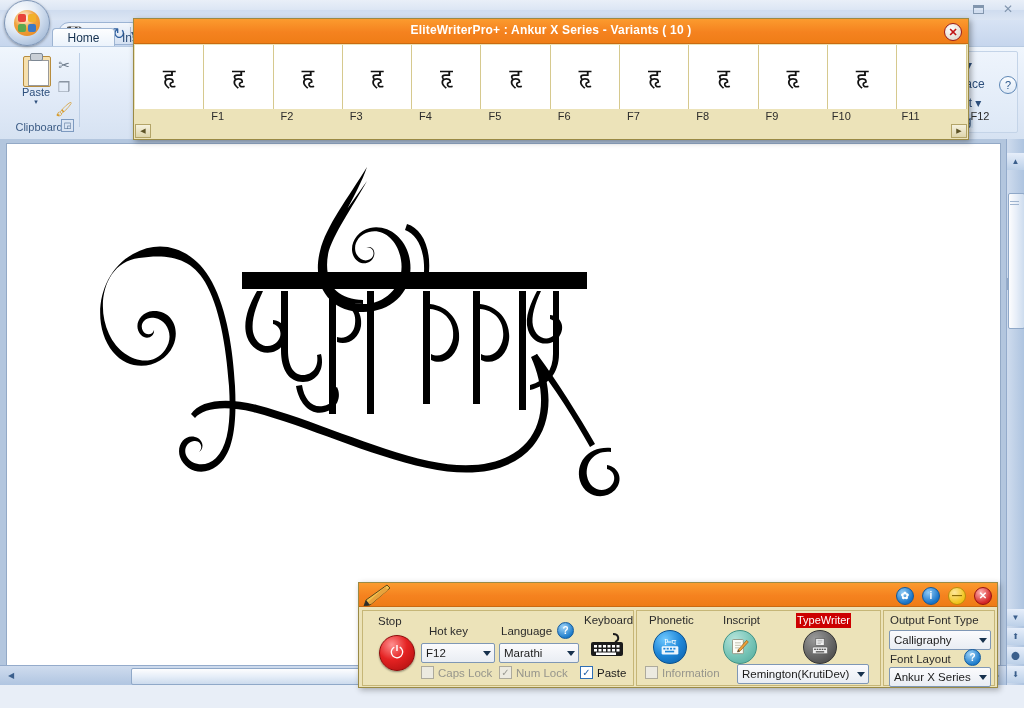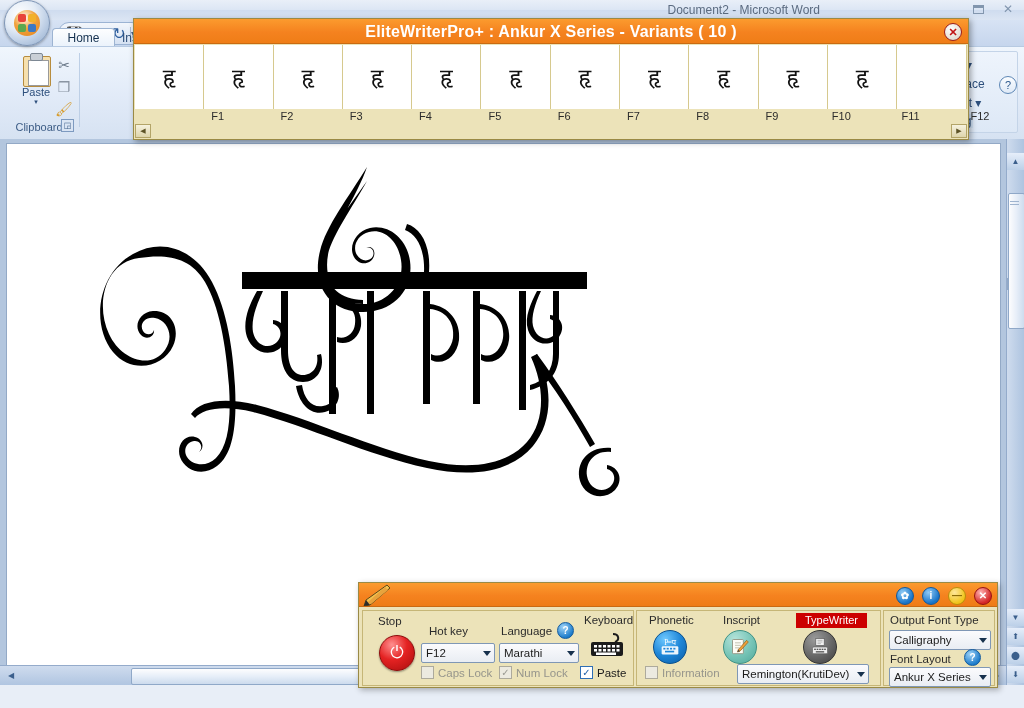--- a/index.html
+++ b/index.html
@@ -101,21 +101,21 @@
   .hs-btn{position:absolute;top:2px;width:16px;height:15px;display:flex;align-items:center;justify-content:center;
     font-size:8px;color:#3b5f8c;}
 
   
   #variants-panel{position:absolute;left:133px;top:18px;width:836px;height:122px;
     background:#ece3b9;border:1px solid #9a8a45;box-shadow:2px 2px 6px rgba(0,0,0,.35);z-index:40;box-sizing:border-box;}
   .vp-title{position:absolute;left:0;top:0;width:100%;height:25px;
     background:linear-gradient(180deg,#fb9b2e 0%,#f5821f 55%,#ef7d17 100%);
     border-bottom:1px solid #c96a12;box-sizing:border-box;}
   .vp-title-text{position:absolute;left:0;top:4px;width:100%;text-align:center;color:#fff;
-    font-size:16px;font-weight:bold;letter-spacing:.2px;}
+    font-size:12px;font-weight:bold;letter-spacing:.2px;}
   .vp-close{position:absolute;right:6px;top:4px;width:16px;height:16px;border-radius:50%;
     background:radial-gradient(circle at 36% 30%,#fff 0%,#f3f0ea 30%,#d8d2c6 100%);
     border:1px solid #9a1f1f;display:flex;align-items:center;justify-content:center;
     color:#c01414;font-size:11px;font-weight:bold;line-height:1;}
   .vp-cells{position:absolute;left:1px;top:26px;width:832px;height:64px;display:flex;}
   .vp-cell{width:69.3px;height:64px;background:#fff;border-right:1px solid #d6c98e;box-sizing:border-box;
     display:flex;align-items:center;justify-content:center;}
   .vp-glyph{font-size:23px;color:#111;line-height:1;}
   .vp-labels{position:absolute;left:1px;top:91px;width:832px;height:16px;display:flex;margin-left:48px;}
   .vp-label{width:69.3px;text-align:center;font-size:11px;color:#2b2b2b;}
@@ -159,29 +159,28 @@
     border:1px solid #8d0b0b;box-shadow:0 1px 2px rgba(0,0,0,.4);
     display:flex;align-items:center;justify-content:center;color:#fff;font-size:17px;}
   .kbd-ico{position:absolute;left:224px;top:21px;width:40px;height:28px;}
   .help-badge{position:absolute;width:15px;height:15px;border-radius:50%;
     background:radial-gradient(circle at 35% 28%,#9ed3f7,#1d7ccb 72%);border:1px solid #125a9e;
     color:#fff;font-size:10px;font-weight:bold;display:flex;align-items:center;justify-content:center;line-height:1;}
   .mode-ico{position:absolute;width:32px;height:32px;border-radius:50%;display:flex;align-items:center;justify-content:center;}
   .mi-phonetic{background:radial-gradient(circle at 34% 26%,#6ec8ff 0%,#1e86d8 50%,#0a5ba4 100%);border:1px solid #08508f;}
   .mi-inscript{background:radial-gradient(circle at 34% 26%,#b4e3da 0%,#76c4b6 55%,#4fa79a 100%);border:1px solid #3f9185;}
   .mi-typewriter{background:radial-gradient(circle at 34% 26%,#9b9b9b 0%,#666 55%,#3e3e3e 100%);border:1px solid #333;}
-  .tw-badge{position:absolute;background:#cc0000;color:#fff;font-size:11px;padding:1px 9px 2px;white-space:nowrap;}
+  .tw-badge{position:absolute;background:#cc0000;color:#fff;font-size:11px;padding:1px 1px 2px;white-space:nowrap;}
 </style>
 </head>
 <body>
 
 <div id="word-window">
 
   <div class="win-titlebar">
-    <div class="win-title">Document2 - Microsoft Word</div>
     <div class="win-btns">
       <div class="win-btn">
           <div class="restore-glyph"></div>
         </div>
       <div class="win-btn">✕</div>
     </div>
   </div>
 
   <div class="qat-row">
     <div class="qat">

